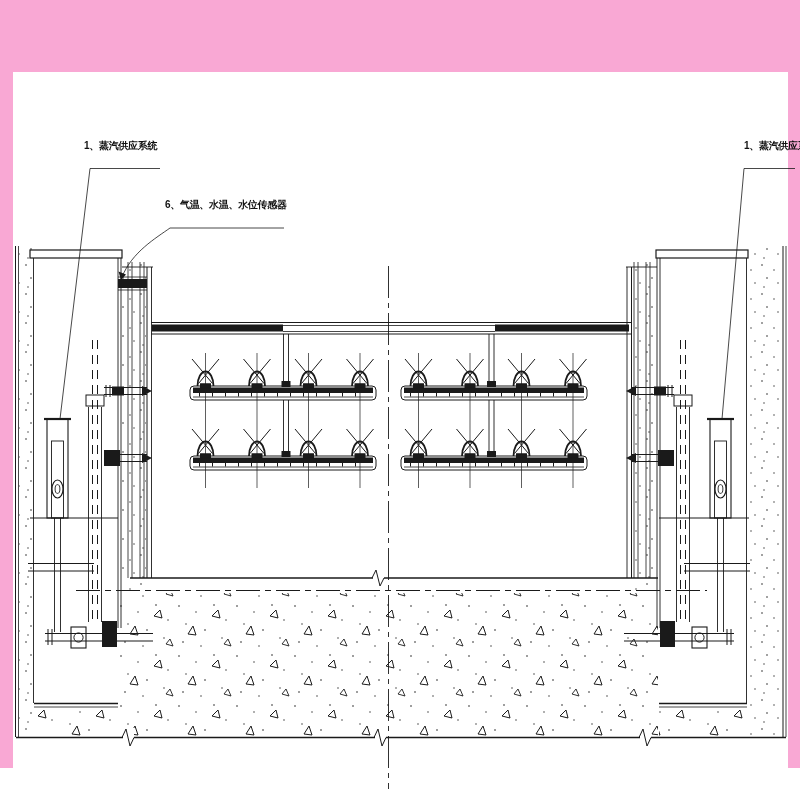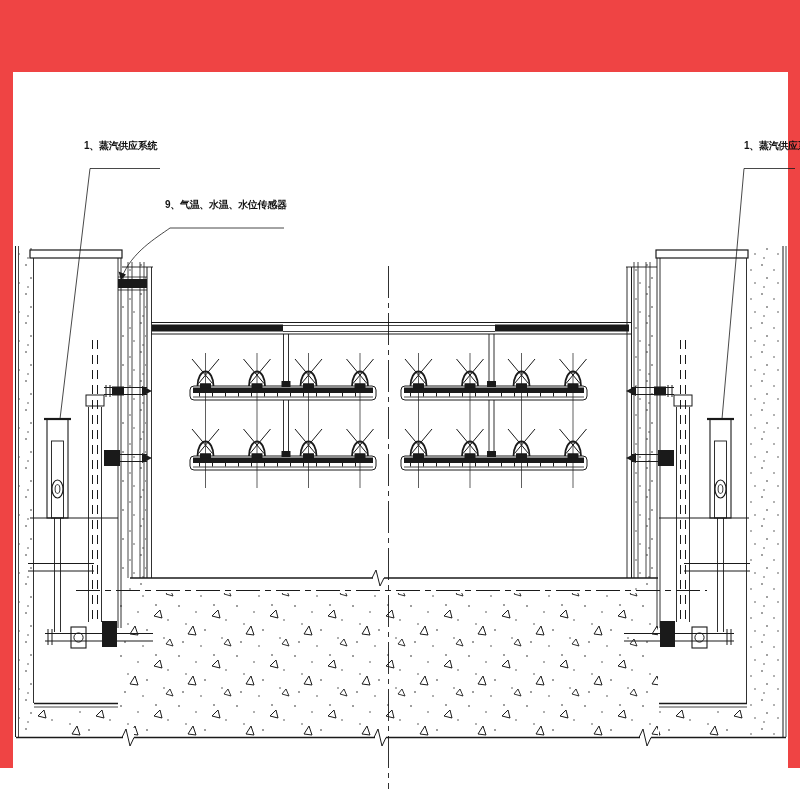--- a/index.html
+++ b/index.html
@@ -1,17 +1,17 @@
 <!DOCTYPE html>
 <html><head>
 <meta charset="utf-8">
 <style>
   html,body{margin:0;padding:0;width:800px;height:800px;overflow:hidden;
     font-family:"Liberation Sans",sans-serif;}
-  .stage{position:relative;width:800px;height:768px;background:#ef4444;}
+  .stage{position:relative;width:800px;height:768px;background:#f9a8d4;}
   .paper{position:absolute;left:13px;top:72px;width:775px;height:728px;background:#ffffff;}
   svg{position:absolute;left:0;top:0;}
   .cad-label{position:absolute;font-size:10px;font-weight:bold;color:#111;
     letter-spacing:-0.3px;white-space:nowrap;}
 </style>
 </head>
 <body>
 
 <div class="stage">
   <div class="paper"></div>
@@ -293,15 +293,15 @@
         <line x1="170" y1="228" x2="284" y2="228"></line>
         <path d="M170,228 C156,238 132,252 122,277"></path>
         <polygon points="121,280 118.5,271.5 126,274.5" fill="#1a1a1a" stroke="none"></polygon>
         <line x1="744" y1="168.5" x2="795" y2="168.5"></line>
         <line x1="744" y1="168.5" x2="722" y2="419"></line>
       </g>
     </g>
   </svg>
 
   <div class="cad-label" style="left:84px;top:139px;">1、蒸汽供应系统</div>
-  <div class="cad-label" style="left:165px;top:198px;">9、气温、水温、水位传感器</div>
+  <div class="cad-label" style="left:165px;top:198px;">6、气温、水温、水位传感器</div>
   <div class="cad-label" style="left:744px;top:139px;">1、蒸汽供应系统</div>
 </div>
 
 </body></html>

